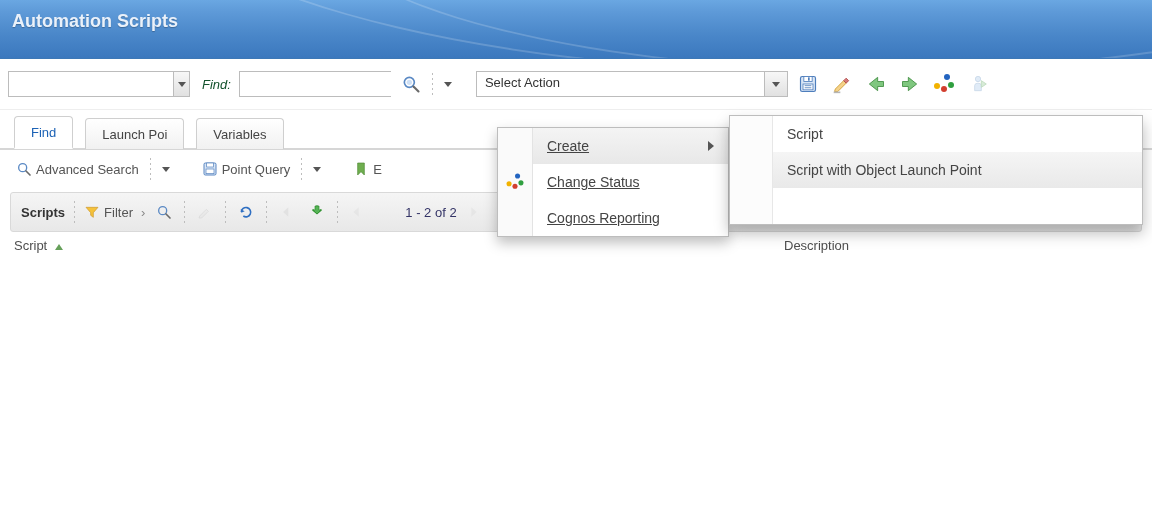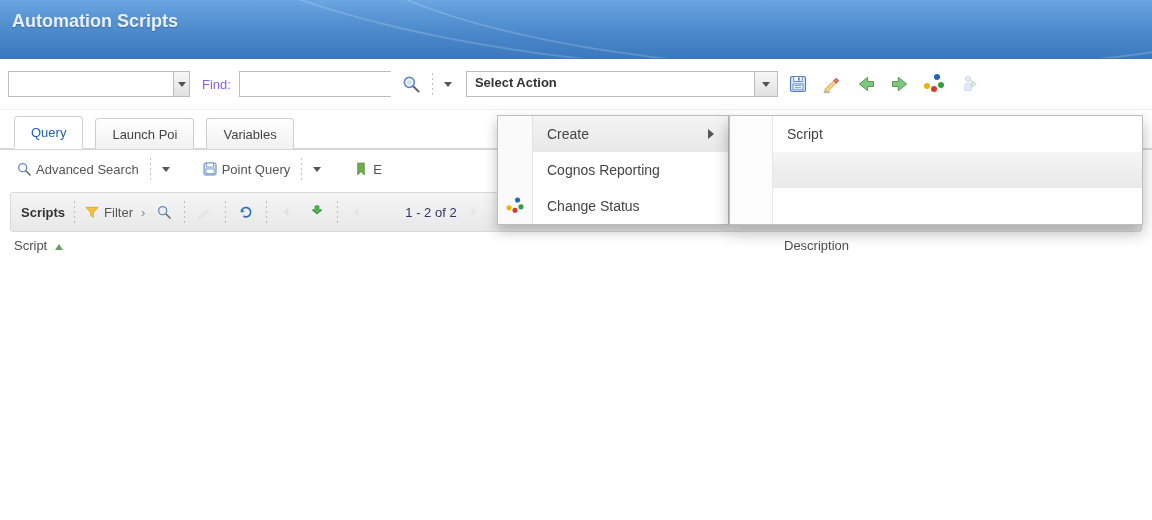--- a/index.html
+++ b/index.html
@@ -72,42 +72,41 @@
     align-items: center;
     justify-content: center;
     cursor: pointer;
   }
   .tri-down {
     width: 0; height: 0;
     border-left: 4px solid transparent;
     border-right: 4px solid transparent;
     border-top: 5px solid #555;
   }
-  .label { color: #8b5cf6; padding: 0 2px 0 6px; }
+  .label { color: #14532d; padding: 0 2px 0 6px; font-style: italic; }
 
   .icon-btn {
     width: 28px;
     height: 28px;
     display: inline-flex;
     align-items: center;
     justify-content: center;
     cursor: pointer;
     color: #666;
   }
   .icon-btn.disabled { opacity: .45; cursor: default; }
 
   .action-combo {
     display: inline-flex;
     align-items: stretch;
     height: 24px;
     border: 1px solid #bcbcbc;
     background: #fff;
     min-width: 310px;
-    margin-left: 4px;
-    font-weight: bold;
+    margin-left: 14px;
   }
   .action-combo .txt {
     flex: 1;
     padding: 3px 8px;
     color: #333;
   }
   .action-combo .dropdown-btn {
     width: 22px;
     background: linear-gradient(#f7f7f7, #e1e1e1);
     border-left: 1px solid #bcbcbc;
@@ -366,21 +365,21 @@
       <circle cx="12" cy="6" r="3.2" fill="#bcd5ef" stroke="#88a9cc"></circle>
       <path d="M8 20 L8 14 Q8 11 12 11 Q16 11 16 14 L16 20 Z" fill="#bcd5ef" stroke="#88a9cc"></path>
       <path d="M16 8 L22 12 L16 16 Z" fill="#a8d4a8" stroke="#6fae6f"></path>
     </svg>
   </div>
 
 </div>
 
 <div class="tabs">
   <div class="tab active">
-      <span>Query</span>
+      <span>Find</span>
     </div>
   <div class="tab">
       <span>Launch Poi</span>
     </div>
   <div class="tab">
       <span>Variables</span>
     </div>
 </div>
 
 <div class="subtoolbar">
@@ -485,63 +484,66 @@
 <div class="gridhead">
   <div class="col1">
     <span>Script</span>
     <span class="sort-up"></span>
   </div>
   <div>
     <span>Description</span>
   </div>
 </div>
 
-<div class="menu" style="left:497px; top:115px; width:230px;">
+<div class="menu" style="left:497px; top:127px; width:230px;text-decoration:underline;">
 
   <div class="row highlight">
     <div class="menu-icon-col"></div>
     <div class="label-cell">
       <span>Create</span>
       <span class="tri-right"></span>
-    </div>
-  </div>
-
-  <div class="row">
-    <div class="menu-icon-col"></div>
-    <div class="label-cell">
-      <span>Cognos Reporting</span>
     </div>
   </div>
 
   <div class="row">
     <div class="menu-icon-col">
       <div class="dots-icon" style="transform:scale(.85);">
         <span class="d1"></span>
           <span class="d2"></span>
           <span class="d3"></span>
           <span class="d4"></span>
       </div>
     </div>
     <div class="label-cell">
       <span>Change Status</span>
     </div>
   </div>
+
+  <div class="row">
+    <div class="menu-icon-col"></div>
+    <div class="label-cell">
+      <span>Cognos Reporting</span>
+    </div>
+  </div>
 </div>
 
 <div class="submenu" style="left:729px; top:115px; width:412px;">
 
   <div class="srow">
     <div class="stub"></div>
     <div class="slabel">
         <span>Script</span>
       </div>
   </div>
 
   <div class="srow highlight">
     <div class="stub"></div>
+    <div class="slabel">
+        <span>Script with Object Launch Point</span>
+      </div>
   </div>
 
 
 
   <div class="srow">
     <div class="stub"></div>
   </div>
 </div>
 
 </body></html>

